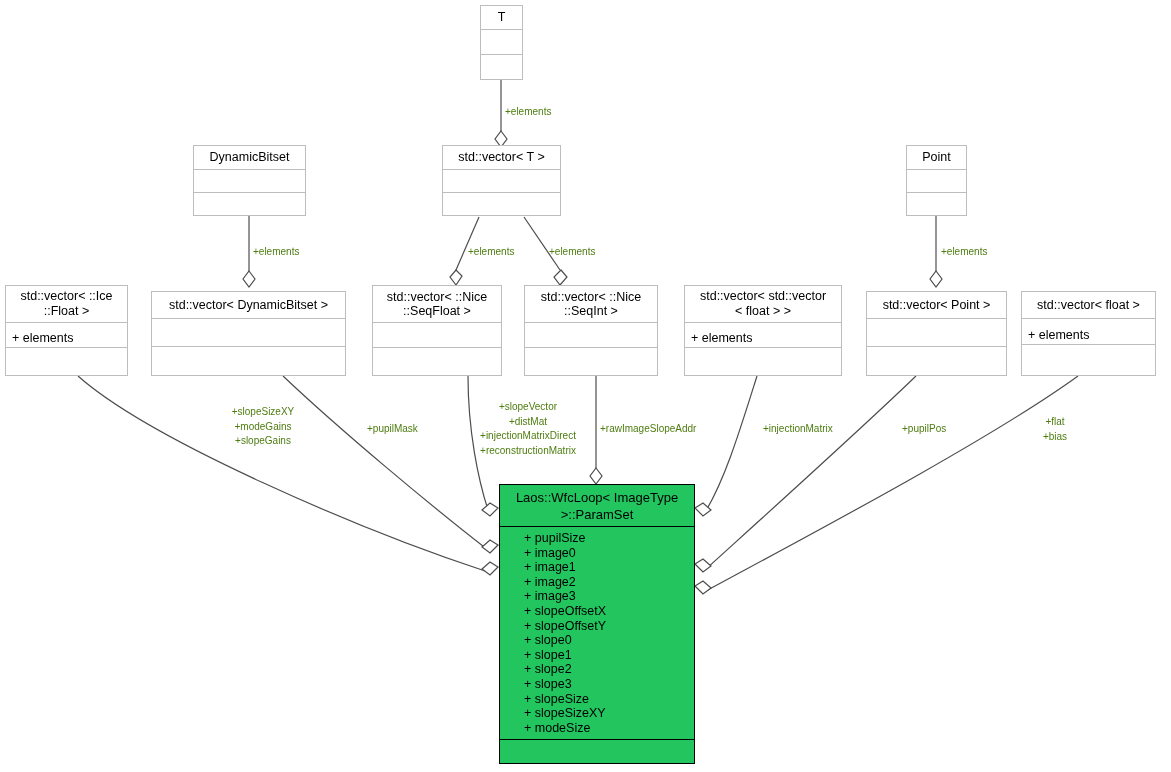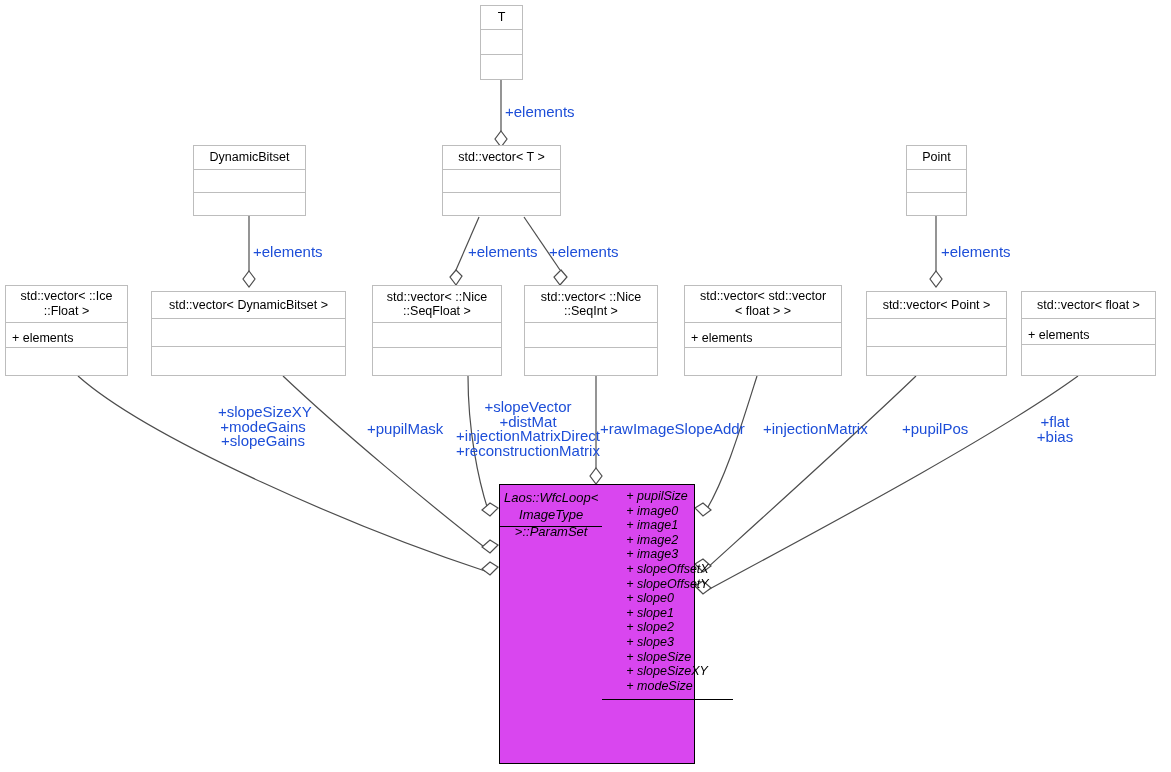--- a/index.html
+++ b/index.html
@@ -10,30 +10,30 @@
   .uml-box{position:absolute;box-sizing:border-box;background:#ffffff;
            border:1px solid #bdbdbd;display:flex;flex-direction:column;}
   .uml-box .row{box-sizing:border-box;border-bottom:1px solid #bdbdbd;
            display:flex;align-items:center;}
   .uml-box .row:last-child{border-bottom:none;}
   .uml-box .title{justify-content:center;text-align:center;font-size:12.5px;
            color:#000;line-height:14.5px;padding:2px 4px;}
   .uml-box .attrs{display:block;font-size:12.5px;color:#000;padding:3px 6px;line-height:15px;}
   .uml-box .empty{}
 
-  .main-box{position:absolute;box-sizing:border-box;background:#d946ef;
-            border:1px solid #000000;display:flex;flex-direction:row;z-index:3;font-style:italic;}
+  .main-box{position:absolute;box-sizing:border-box;background:#22c55e;
+            border:1px solid #000000;display:flex;flex-direction:column;z-index:3;}
   .main-box .mrow{box-sizing:border-box;border-bottom:1px solid #000000;}
   .main-box .mrow:last-child{border-bottom:none;}
   .main-box .mtitle{text-align:center;font-size:13px;line-height:17px;
             padding:4px 4px;color:#000;}
   .main-box .mattrs{font-size:12.5px;line-height:14.6px;padding:4px 24px;color:#000;}
   .main-box .mattrs div{white-space:pre;}
 
-  .edge-label{position:absolute;font-size:15px;color:#1d4ed8;line-height:14.6px;
+  .edge-label{position:absolute;font-size:10px;color:#4d7c0f;line-height:14.6px;
             white-space:pre;z-index:2;}
   .edge-label.ctr{text-align:center;}
   .edge-label.lft{text-align:left;}
 </style>
 </head>
 <body>
 
 <div id="canvas">
 
   <svg id="edges" viewBox="0 0 1171 772">

